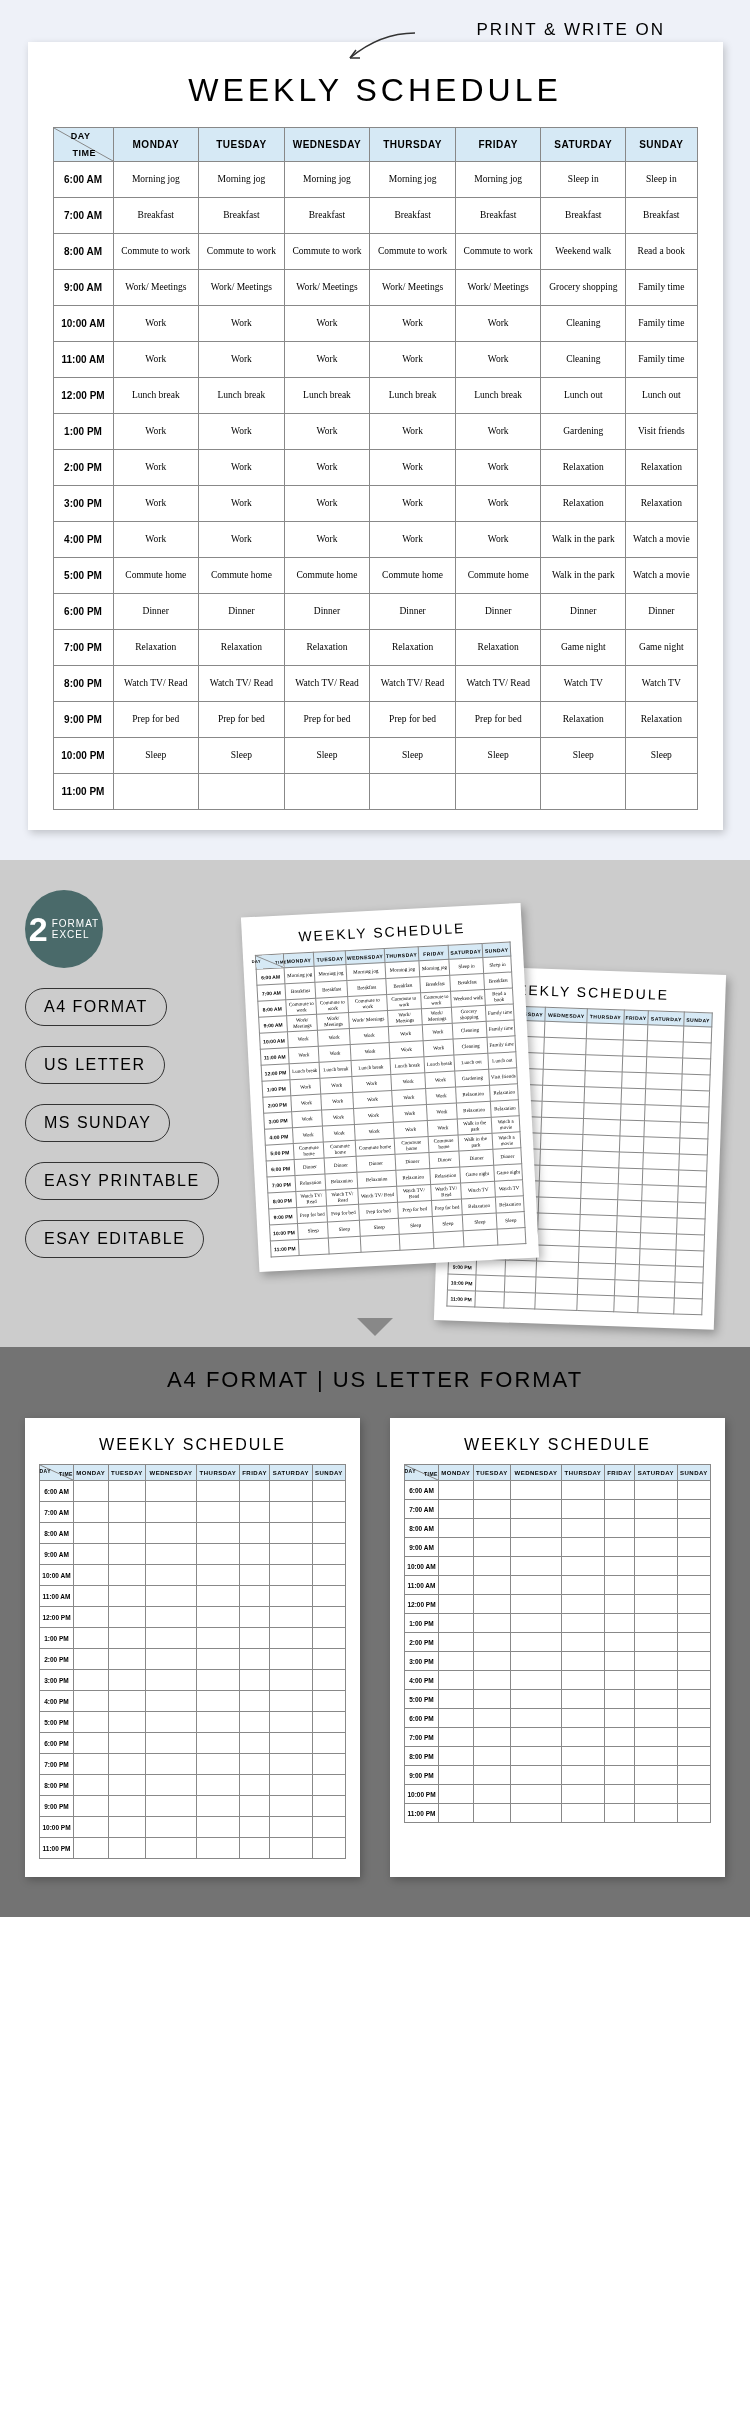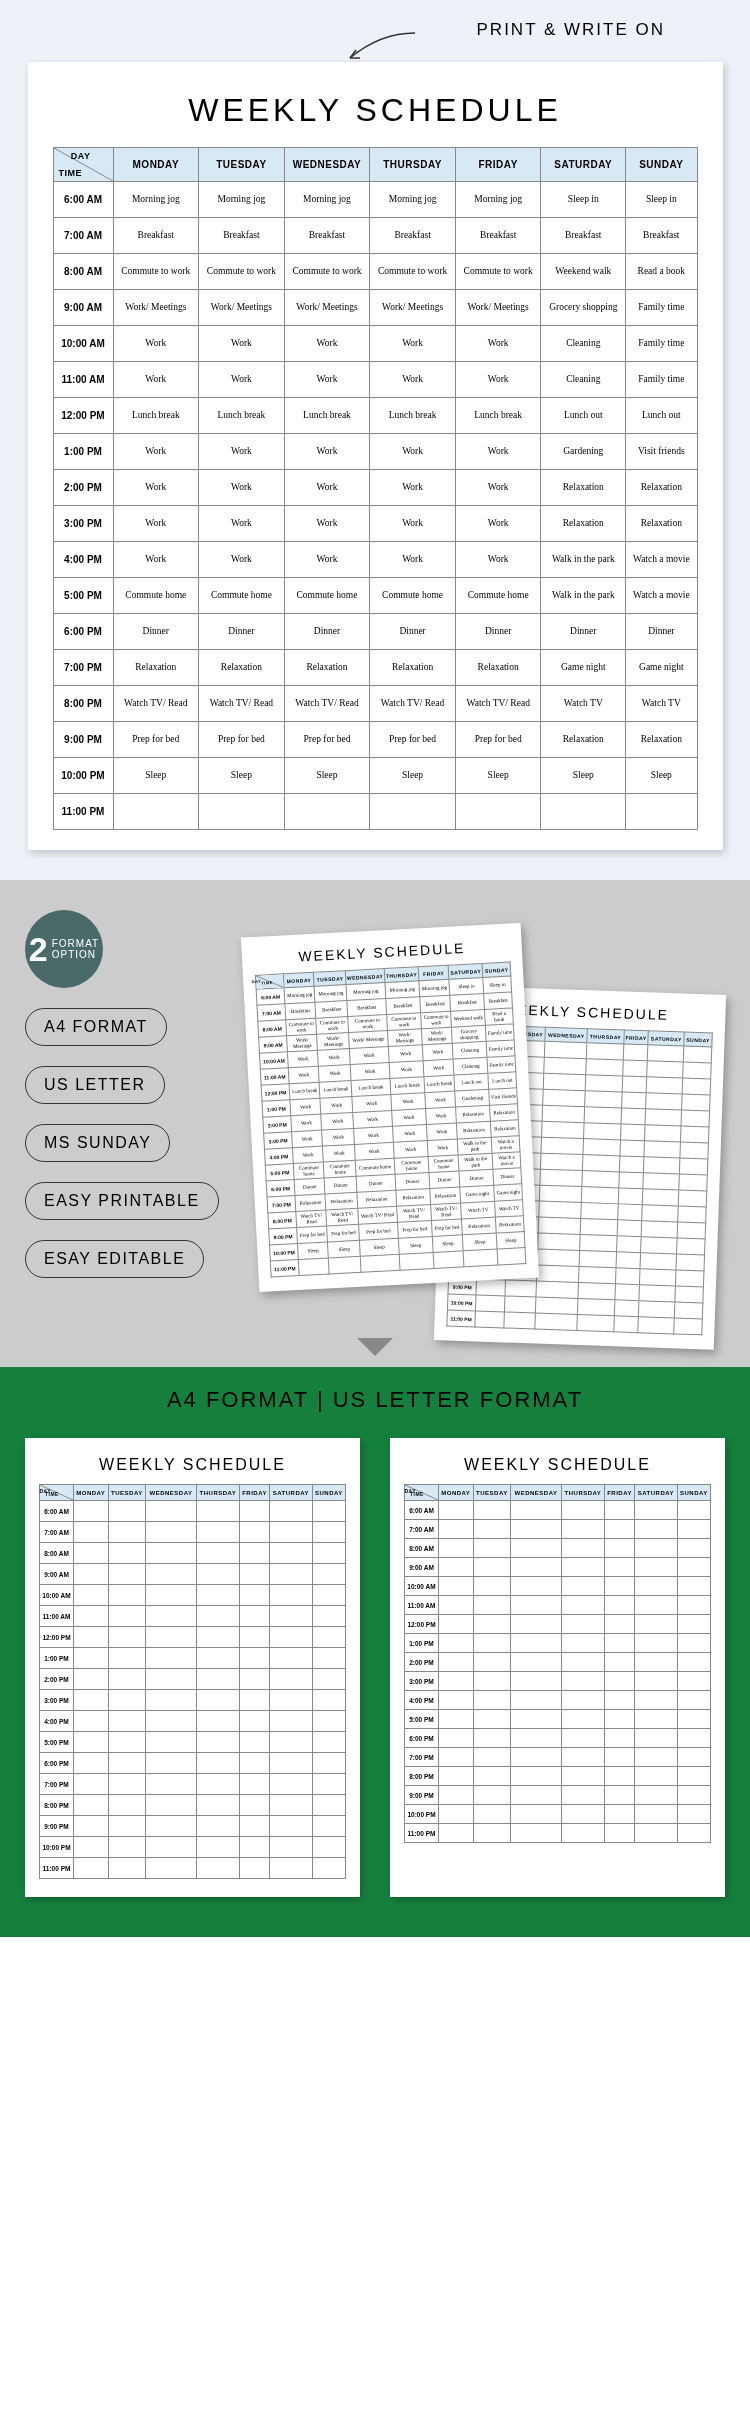--- a/index.html
+++ b/index.html
@@ -1,28 +1,28 @@
 <!DOCTYPE html>
 <html><head>
 <meta charset="utf-8">
 <style>
 *{margin:0;padding:0;box-sizing:border-box}
 body{font-family:Arial,sans-serif;width:750px;background:#fff}
 .sec1{background:#eef1f8;padding:20px 25px 30px;position:relative}
-.callout{text-align:right;font-size:17px;letter-spacing:2px;padding-right:60px;margin-bottom:22px;font-weight:400}
+.callout{text-align:right;font-size:17px;letter-spacing:2px;padding-right:60px;margin-bottom:2px;font-weight:400}
 .arrow{position:absolute;top:28px;right:330px;width:80px;height:40px}
 .page{background:#fff;box-shadow:2px 3px 8px rgba(0,0,0,0.2);padding:30px 25px 20px;margin:0 auto;width:695px}
 .title{text-align:center;font-size:32px;letter-spacing:4px;font-weight:400;margin-bottom:18px;font-family:'Arial',sans-serif}
 table{width:100%;border-collapse:collapse;font-size:10px}
 th,td{border:1px solid #888;text-align:center;padding:0}
 thead th{background:#d6e9f5;height:34px;font-size:10px;font-weight:600;letter-spacing:0.5px}
 .corner{background:#d6e9f5;position:relative;width:60px}
 .corner svg{position:absolute;top:0;left:0}
 .corner .day{position:absolute;top:3px;right:22px;font-size:9px}
-.corner .time{position:absolute;bottom:3px;left:5px;font-size:9px}
+.corner .time{position:absolute;bottom:3px;left:19px;font-size:9px}
 tbody th{width:60px;font-size:10px;font-weight:600;height:36px}
 tbody td{font-size:9.5px;line-height:1.2;padding:2px;font-family:Georgia,serif}
 .sec2{background:#ccc;padding:30px 25px 45px;position:relative}
 .badge{width:78px;height:78px;border-radius:50%;background:#4a6a6a;color:#fff;display:flex;align-items:center;justify-content:center;position:relative;margin-bottom:20px}
 .badge .num{font-size:34px;font-weight:bold;margin-right:4px}
 .badge .txt{font-size:10px;line-height:1.1;letter-spacing:1px}
 .pills{display:flex;flex-direction:column;gap:20px;width:200px}
 .pill{border:1.5px solid #333;border-radius:22px;padding:9px 18px;font-size:16px;letter-spacing:1.5px;display:inline-block;width:fit-content;background:#ccc}
 .mini-pages{position:absolute;top:50px;right:30px;width:470px;height:520px}
 .mini{position:absolute;background:#fff;box-shadow:3px 4px 10px rgba(0,0,0,0.3);padding:14px 12px}
@@ -30,21 +30,21 @@
 .mini2{top:60px;right:0;width:280px;transform:rotate(2deg);z-index:1}
 .mini .mtitle{text-align:center;font-size:14px;letter-spacing:2px;margin-bottom:8px}
 .mini table{font-size:5px}
 .mini thead th{height:14px;font-size:5px}
 .mini tbody th{height:16px;font-size:5px;width:28px}
 .mini tbody td{font-size:5px;padding:1px}
 .mini .corner{width:28px}
 .mini .corner .day,.mini .corner .time{font-size:4px}
 .tri{text-align:center;padding:15px 0 5px;background:#ccc}
 .tri svg{display:inline-block}
-.sec3{background:#15803d;padding:20px 25px 40px}
+.sec3{background:#737373;padding:20px 25px 40px}
 .sec3 h2{text-align:center;font-size:22px;letter-spacing:2px;font-weight:400;margin-bottom:25px}
 .two-pages{display:flex;justify-content:space-between;gap:30px}
 .small-page{background:#fff;box-shadow:2px 3px 8px rgba(0,0,0,0.25);padding:18px 14px;flex:1}
 .small-page .stitle{text-align:center;font-size:16px;letter-spacing:2px;margin-bottom:10px}
 .small-page table{font-size:6px}
 .small-page thead th{height:16px;font-size:6px}
 .small-page tbody th{height:21px;font-size:6.5px;width:34px}
 .small-page tbody td{font-size:6px}
 .small-page .corner{width:34px}
 .small-page .corner .day,.small-page .corner .time{font-size:5px}
@@ -262,21 +262,21 @@
             <td></td>
           </tr>
         </tbody>
 </table>
 </div>
 </div>
 
 <div class="sec2">
 <div class="badge">
 <span class="num">2</span>
-<span class="txt"><span>FORMAT</span><br><span>OPTION</span></span>
+<span class="txt"><span>FORMAT</span><br><span>EXCEL</span></span>
 </div>
 <div class="pills" id="pills">
       <div class="pill">A4 FORMAT</div>
       <div class="pill">US LETTER</div>
       <div class="pill">MS SUNDAY</div>
       <div class="pill">EASY PRINTABLE</div>
       <div class="pill">ESAY EDITABLE</div>
     </div>
 <div class="mini-pages">
 <div class="mini mini1">

